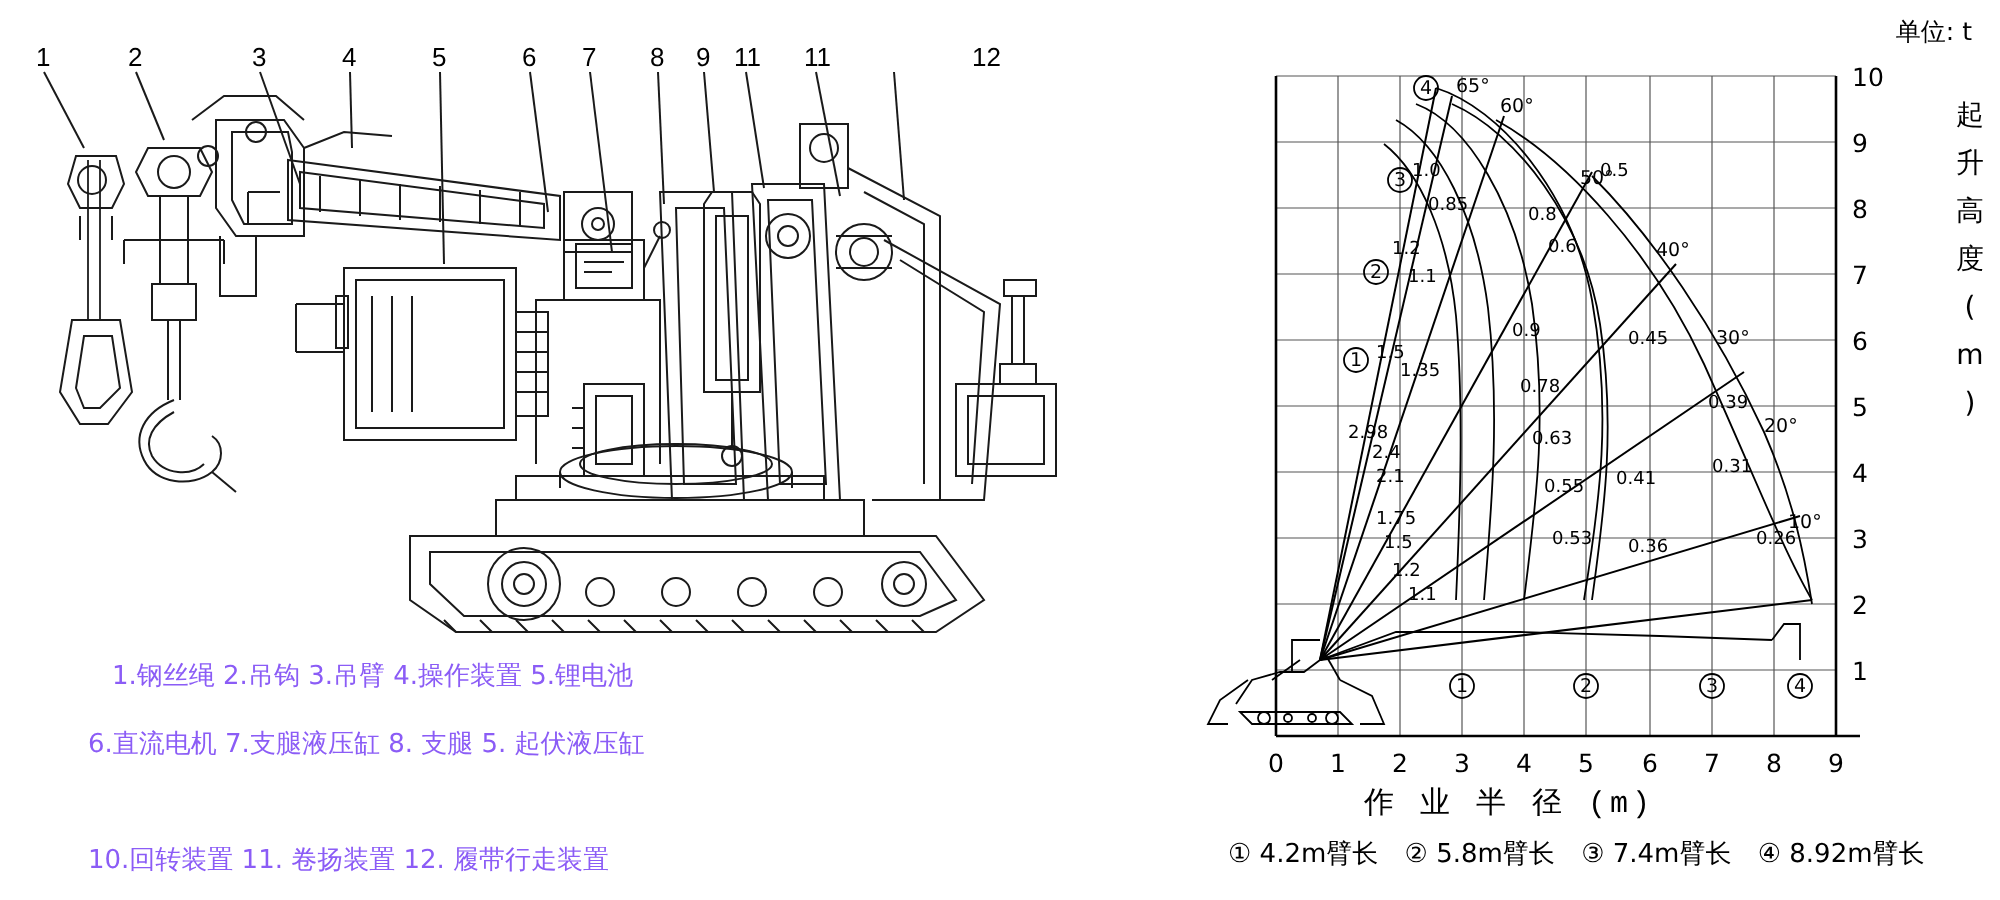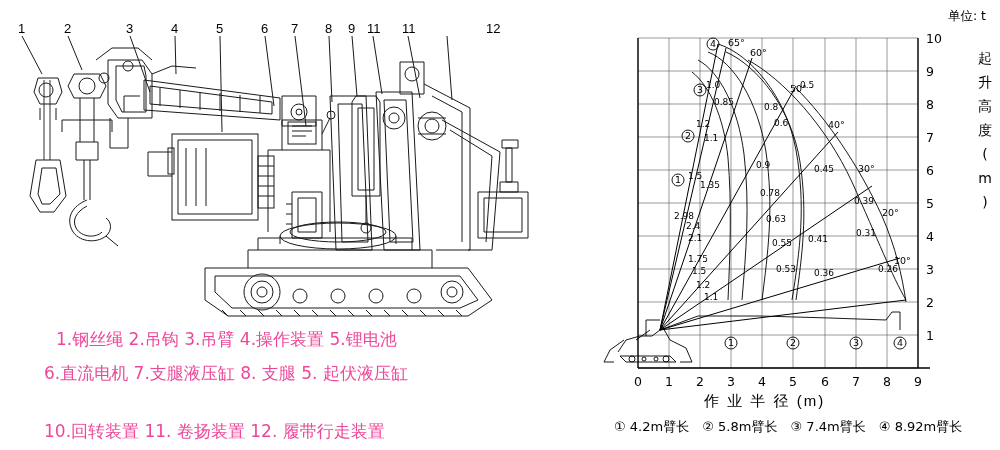--- a/index.html
+++ b/index.html
@@ -36,23 +36,23 @@
   }
   .callout-num {
     position: absolute;
     font-size: 13px;
     line-height: 13px;
     color: #000;
     font-family: "Liberation Sans", sans-serif;
   }
   .legend-line {
     position: absolute;
-    font-size: 17px;
+    font-size: 13px;
     line-height: 18px;
-    color: #ec4899;
+    color: #8b5cf6;
     white-space: nowrap;
     font-family: "DejaVu Sans", sans-serif;
     text-align: center;
   }
   .unit-label {
     position: absolute;
     right: 14px;
     top: 8px;
     font-size: 12.5px;
     font-family: "DejaVu Sans", sans-serif;
@@ -62,25 +62,25 @@
     right: 4px;
     top: 46px;
     width: 22px;
     font-size: 14px;
     line-height: 24px;
     text-align: center;
     font-family: "DejaVu Sans", sans-serif;
   }
   .axis-x-title {
     position: absolute;
-    left: 104px;
+    left: 82px;
     top: 392px;
     font-size: 15px;
     letter-spacing: 2px;
-    font-family: Liberation Sans, sans-serif;
+    font-family: Liberation Mono, monospace;
   }
   .boom-legend {
     position: absolute;
     left: 14px;
     top: 418px;
     font-size: 13px;
     white-space: nowrap;
     font-family: "DejaVu Sans", sans-serif;
   }
   .boom-legend span.item { margin-right: 9px; }

